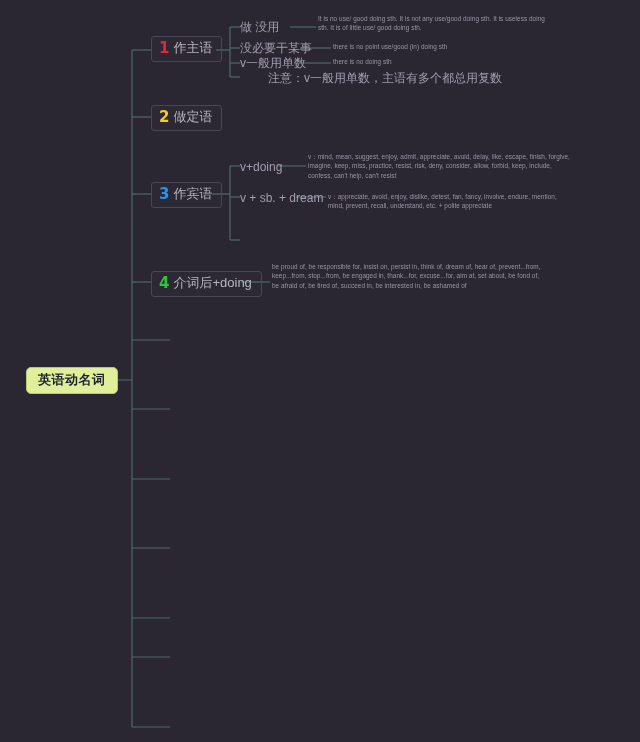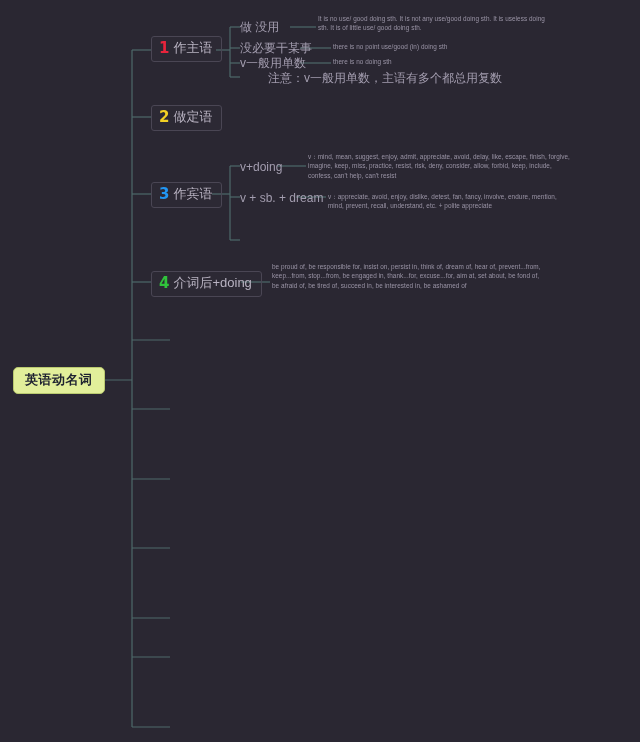--- a/index.html
+++ b/index.html
@@ -31,21 +31,21 @@
   }
   svg.links line, svg.links path {
     stroke: #4e6a6a;
     stroke-width: 1.2;
     fill: none;
   }
 
   
   .root-node {
     position: absolute;
-    left: 13px;
+    left: 26px;
     top: 367px;
     padding: 5px 11px 6px 11px;
     background: #e2ef9a;
     border: 1px solid #b9c96f;
     border-radius: 5px;
     color: #1e2230;
     font-size: 13px;
     font-weight: bold;
     letter-spacing: 0.5px;
     line-height: 1.1;

